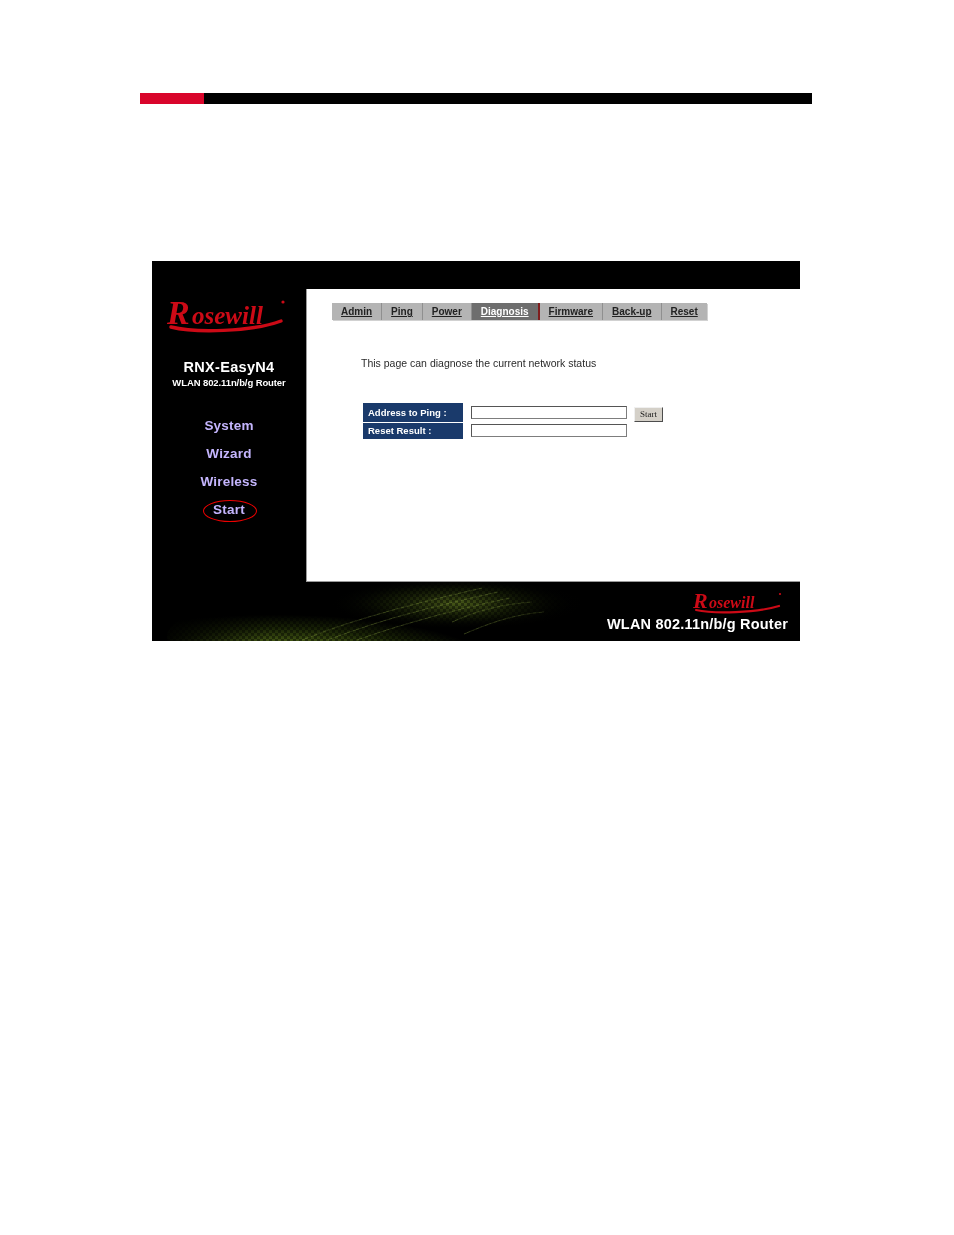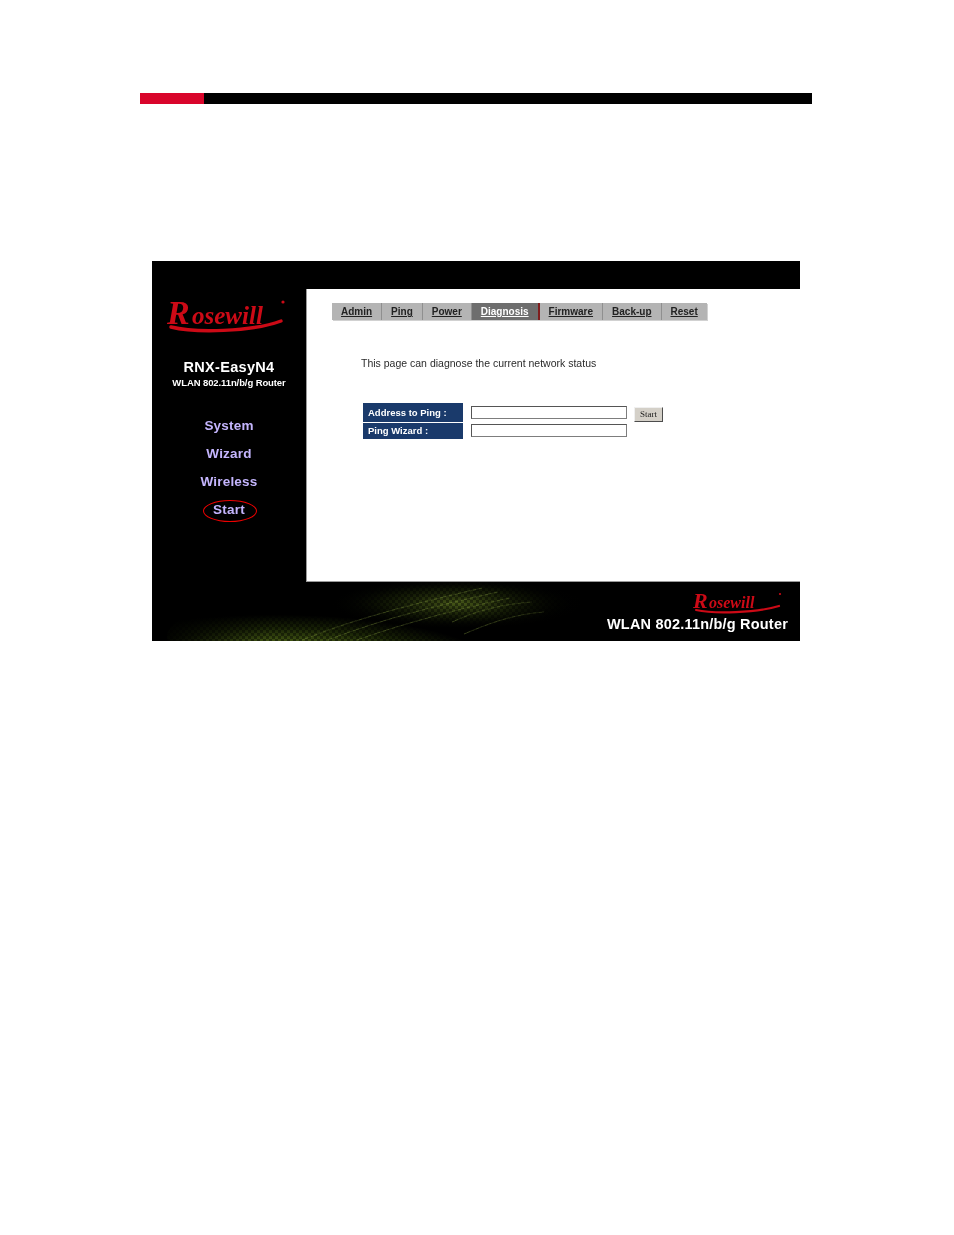--- a/index.html
+++ b/index.html
@@ -387,21 +387,21 @@
           <tr>
         <td class="lbl-cell">Address to Ping :</td>
         <td class="fld-cell">
           <input class="txt-input" type="text" value="" style="">
         </td>
         <td class="btn-cell">
           <button class="start-btn">Start</button>
         </td>
       </tr>
       <tr>
-        <td class="lbl-cell">Ping Wizard :</td>
+        <td class="lbl-cell">Reset Result :</td>
         <td class="fld-cell">
           <input class="txt-input" type="text" value="" style="">
         </td>
         <td></td>
       </tr>
     </tbody>
       </table>
   </div>
 
   <div class="ui-footer">

